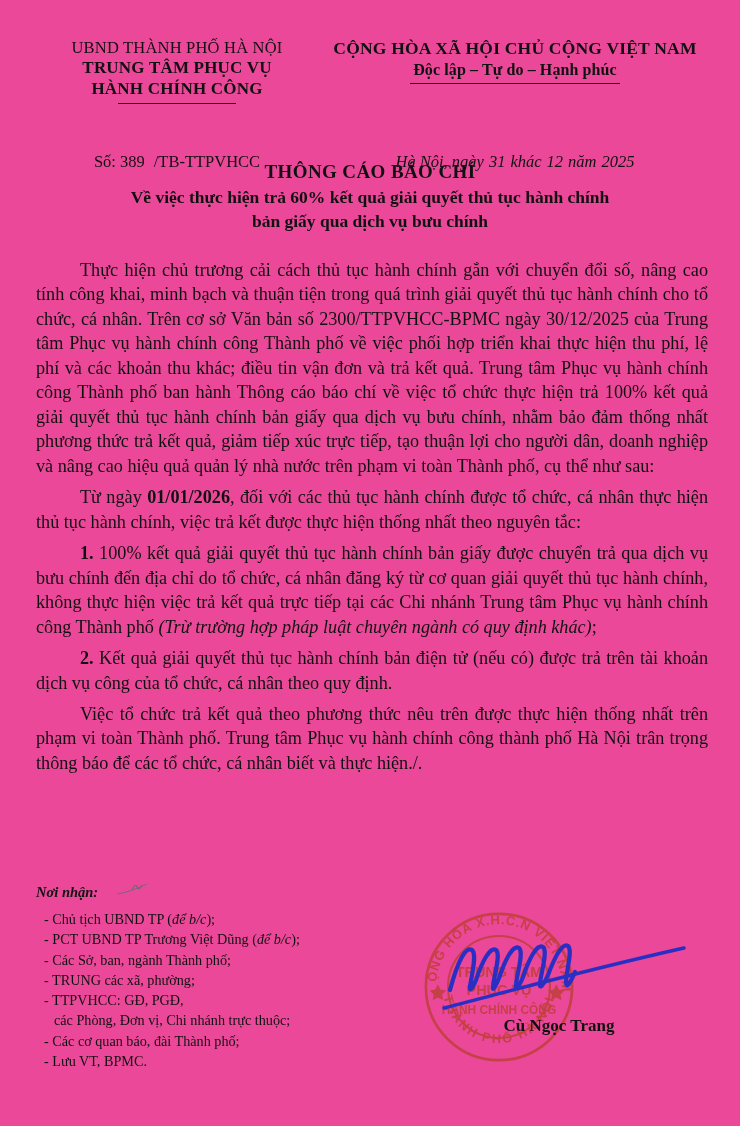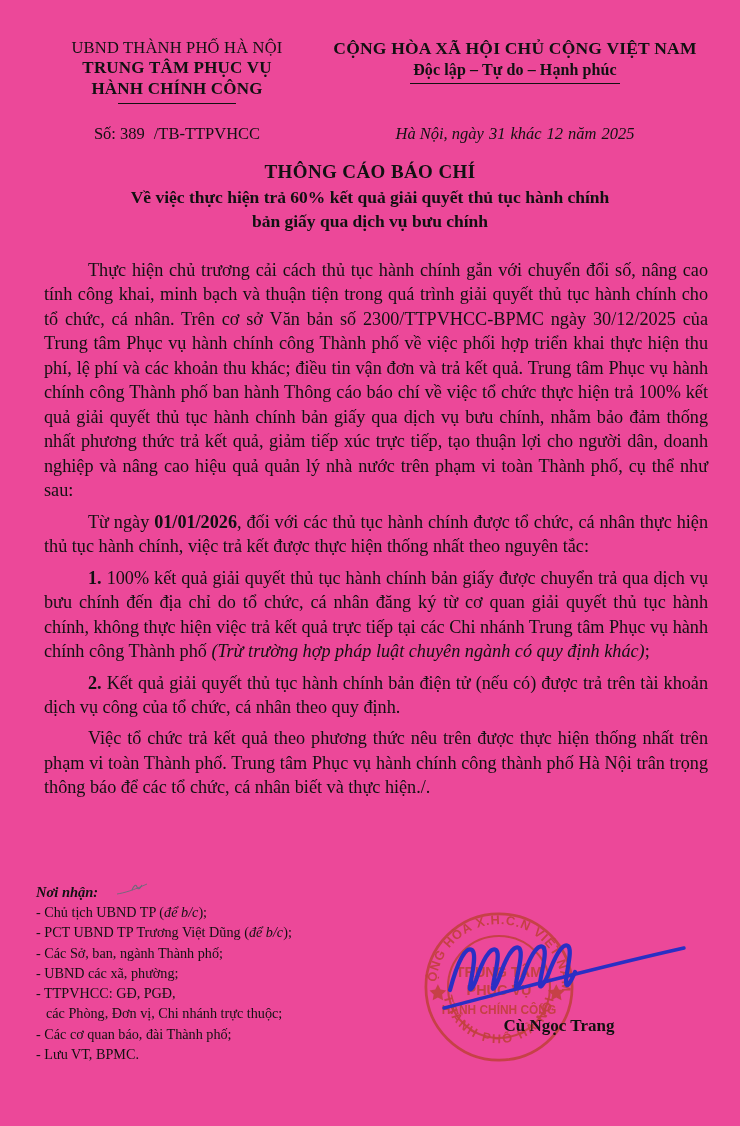--- a/index.html
+++ b/index.html
@@ -81,20 +81,21 @@
     top: 124px;
     width: 676px;
     display: flex;
     align-items: baseline;
   }
   .doc-number {
     width: 290px;
     text-align: center;
     font-size: 16.5px;
     white-space: nowrap;
+    margin-top: 28px;
   }
   .doc-number .num-gap { display: inline-block; width: 9px; }
   .doc-date {
     flex: 1;
     text-align: center;
     font-size: 16.5px;
     font-style: italic;
     white-space: nowrap;
   }
   .doc-date .d-gap { display: inline-block; width: 5px; }
@@ -121,21 +122,21 @@
   }
 
   
   .body-block {
     position: absolute;
     left: 36px;
     top: 258px;
     width: 672px;
   }
   p.para {
-    margin: 0 0 0 8px;
+    margin: 0 0 0 0;
     font-size: 18.2px;
     line-height: 1.345;
     text-align: justify;
     text-indent: 44px;
     hyphens: none;
   }
   p.gap { margin-top: 7px; }
   b.bd { font-weight: bold; }
   i.it { font-style: italic; }
 
@@ -161,21 +162,21 @@
   .pen-mark {
     position: absolute;
     left: 78px;
     top: -3px;
     width: 40px;
     height: 16px;
     pointer-events: none;
   }
   .recip-list {
     list-style: none;
-    margin: 0;
+    margin: 8px;
     padding: 0;
   }
   .recip-list li {
     font-size: 14.2px;
     line-height: 1.43;
     white-space: nowrap;
   }
   .recip-list li.cont { padding-left: 10px; }
   .recip-list li i { font-style: italic; }
 
@@ -270,21 +271,21 @@
     <div class="recipients">
       <div class="recip-title">Nơi nhận:</div>
       <svg class="pen-mark" viewBox="0 0 40 16">
         <path d="M3 13 C10 12, 20 9, 33 3" stroke="#6b6b7a" stroke-width="0.9" fill="none"></path>
         <path d="M18 9 C20 4, 22 3, 23 6 C24 9, 26 8, 28 4" stroke="#6b6b7a" stroke-width="1.1" fill="none"></path>
       </svg>
       <ul class="recip-list">
           <li>- Chủ tịch UBND TP (<i>để b/c</i>);</li>
           <li>- PCT UBND TP Trương Việt Dũng (<i>để b/c</i>);</li>
           <li>- Các Sở, ban, ngành Thành phố;</li>
-          <li>- UBND các xã, phường;</li>
+          <li>- TRUNG các xã, phường;</li>
           <li>- TTPVHCC: GĐ, PGĐ,</li>
           <li class="cont">các Phòng, Đơn vị, Chi nhánh trực thuộc;</li>
           <li>- Các cơ quan báo, đài Thành phố;</li>
           <li>- Lưu VT, BPMC.</li>
         </ul>
     </div>
 
     <div class="signature">
 
       <svg class="seal-wrap" viewBox="0 0 200 200">

